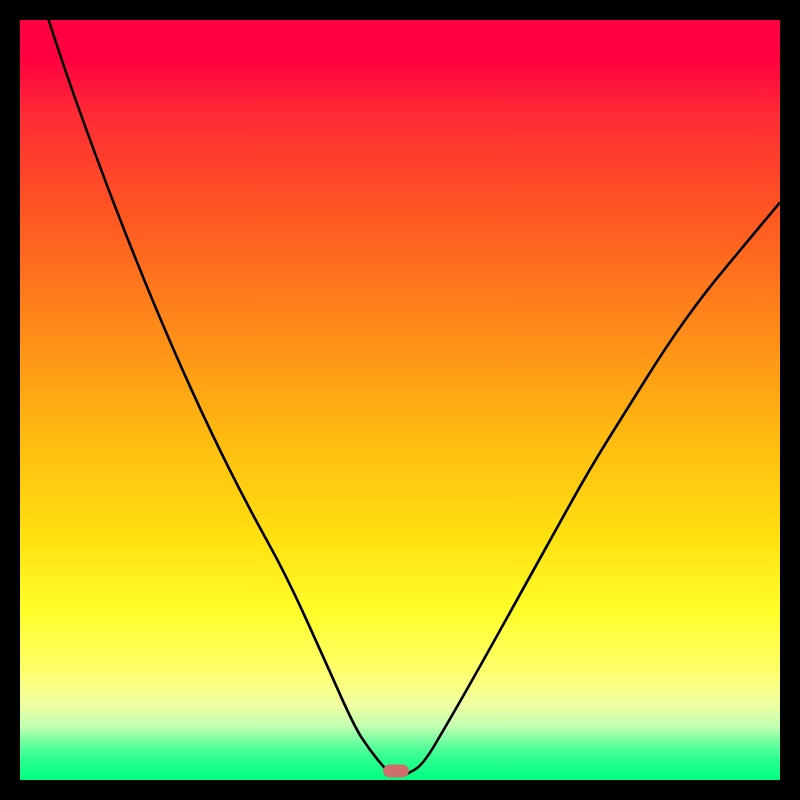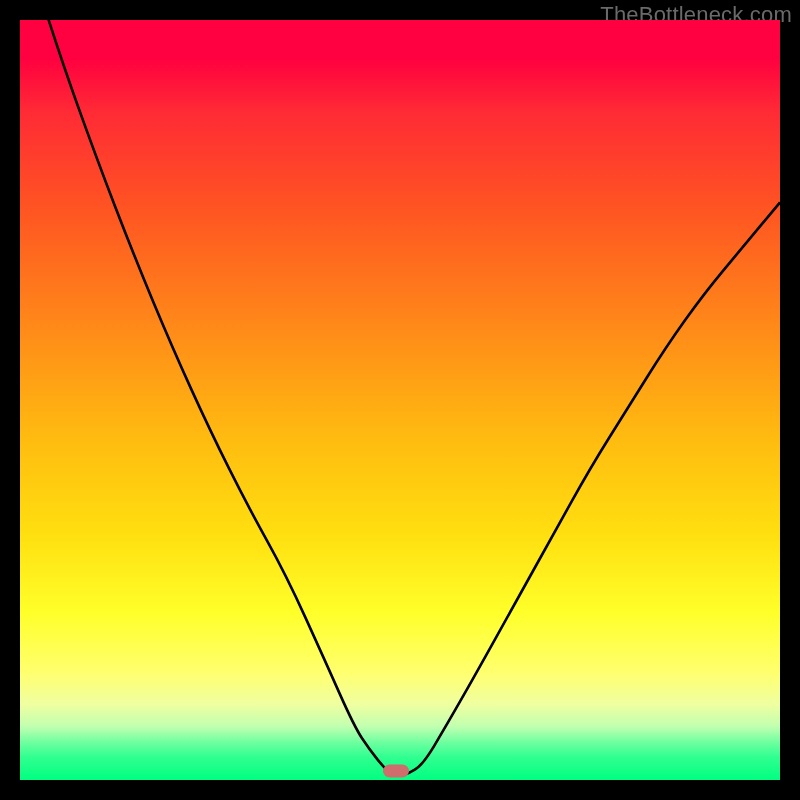--- a/index.html
+++ b/index.html
@@ -54,21 +54,20 @@
     height: 13px;
     border-radius: 7px;
     background: #ce6d6c;
     transform: translate(-50%, -50%);
   }
 </style>
 </head>
 <body>
 
 <div class="chart-container">
-  <div class="watermark">TheBottleneck.com</div>
 
   <div class="plot-area">
     <svg class="curve" viewBox="0 0 760 760" preserveAspectRatio="none">
       <path fill="none" stroke="#000000" stroke-width="2.6" d="M 0.0 -91.2 Q 0.0 -91.2 19.0 -30.4 Q 38.0 30.4 57.0 83.6 Q 76.0 136.8 95.0 186.2 Q 114.0 235.6 133.0 281.2 Q 152.0 326.8 171.0 368.6 Q 190.0 410.4 209.0 448.4 Q 228.0 486.4 247.0 520.6 Q 266.0 554.8 285.0 596.6 Q 304.0 638.4 319.2 672.6 Q 334.4 706.8 342.0 718.2 Q 349.6 729.6 357.2 739.1 Q 364.8 748.6 368.6 751.3 Q 372.4 753.9 376.2 754.7 Q 380.0 755.4 383.8 754.7 Q 387.6 753.9 395.2 749.4 Q 402.8 744.8 414.2 725.8 Q 425.6 706.8 440.8 680.2 Q 456.0 653.6 475.0 619.4 Q 494.0 585.2 513.0 551.0 Q 532.0 516.8 551.0 482.6 Q 570.0 448.4 589.0 418.0 Q 608.0 387.6 627.0 357.2 Q 646.0 326.8 665.0 300.2 Q 684.0 273.6 703.0 250.8 Q 722.0 228.0 741.0 205.2 T 760.0 182.4"></path>
     </svg>
     <div class="marker" style="left: 49.5%; top: 98.8%; background: rgb(206, 109, 108);"></div>
   </div>
 </div>
 
 </body></html>

